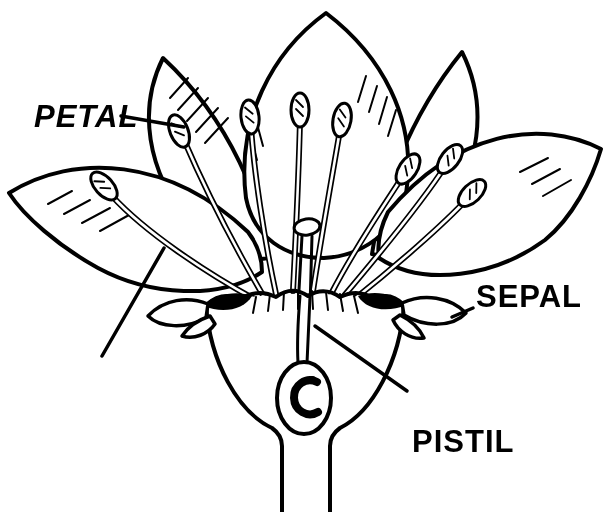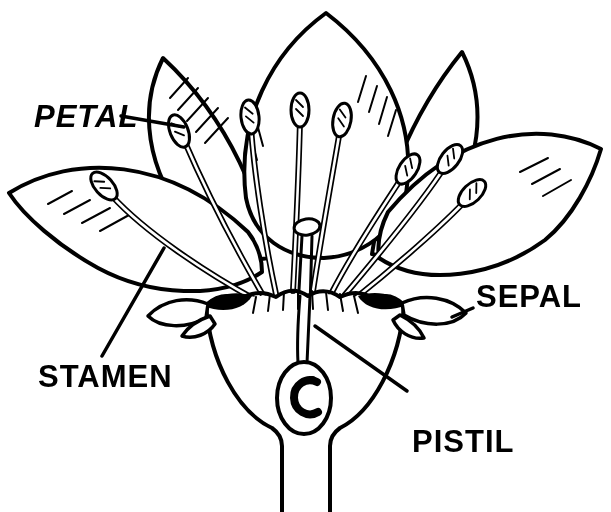--- a/index.html
+++ b/index.html
@@ -145,17 +145,16 @@
 
     <g stroke="currentColor" stroke-width="3.5">
       <path d="M 121,116 L 184,127"></path>
       <path d="M 102,356 L 164,248"></path>
       <path d="M 407,391 L 315,326"></path>
       <path d="M 473,308 L 452,317"></path>
     </g>
   </svg>
 
   <div class="label label-petal">PETAL</div>
-  <div class="label label-stamen">STAMEN</div>
   <div class="label label-sepal">SEPAL</div>
   <div class="label label-pistil">PISTIL</div>
 
 </div>
 
 </body></html>

